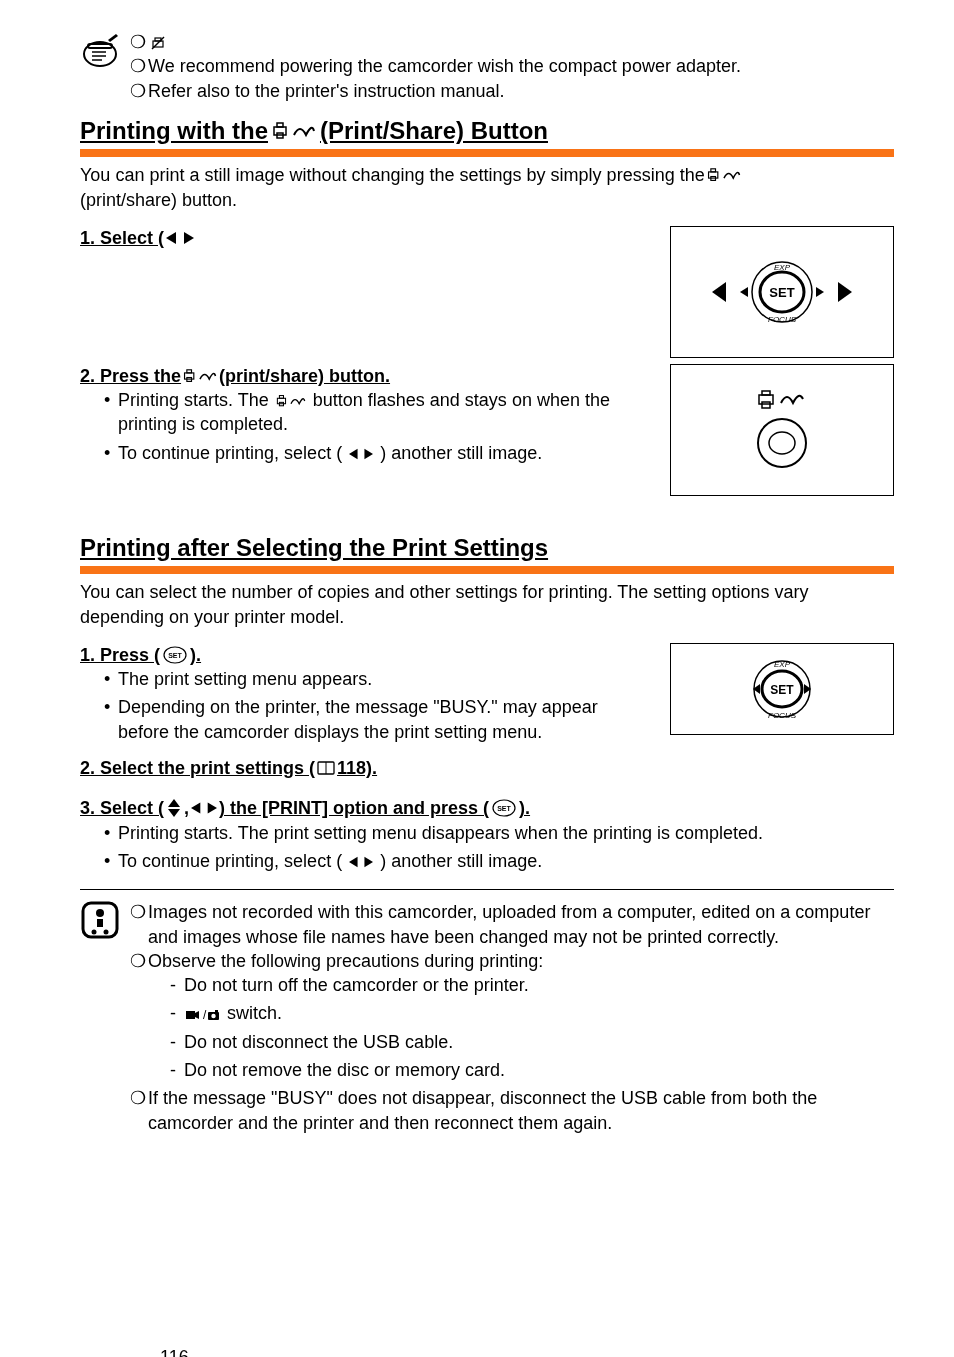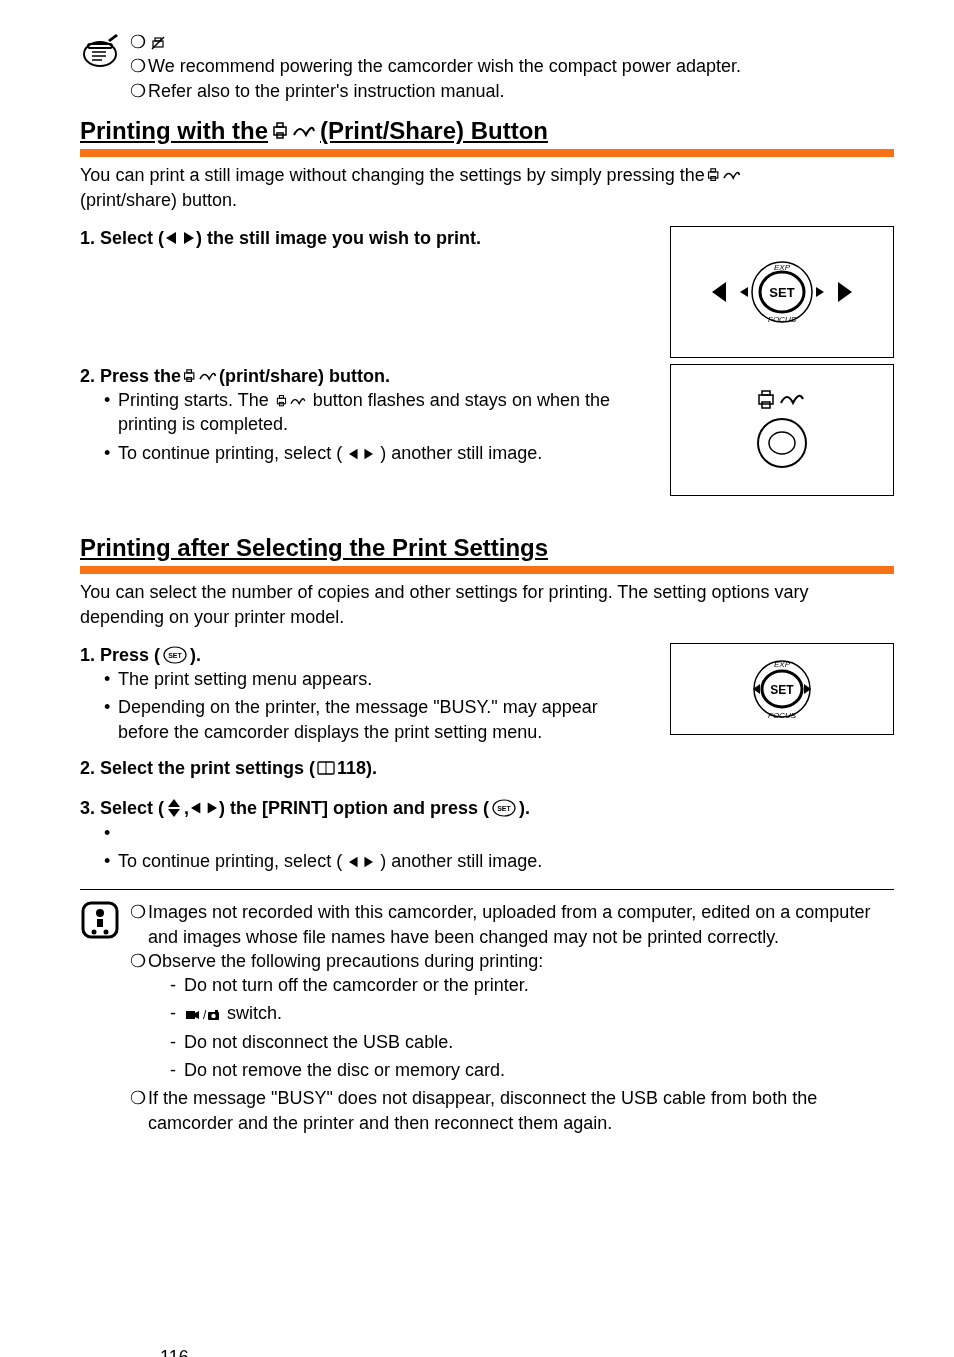--- a/index.html
+++ b/index.html
@@ -62,21 +62,21 @@
   .subsub .dash { flex: 0 0 14px; }
   .inline-icon { display: inline-flex; vertical-align: middle; margin: 0 2px; }
   hr.rule { border: none; border-top: 1px solid #000; margin: 16px 0 10px 0; }
   .page-num {
     position: absolute;
     bottom: 18px;
     left: 80px;
     font-size: 18px;
   }
   .page-wrap { position: relative; min-height: 1357px; box-sizing: border-box; }
-  .step-heading { font-weight: bold; display:flex; flex-wrap:wrap; align-items:center; }
+  .step-heading { font-weight: bold; display:flex; flex-wrap:wrap; align-items:center;text-decoration:underline; }
   .gap { height: 50px; }
   .gap-sm { height: 20px; }
   .flex-top { align-items: flex-start; }
 </style>
 </head>
 <body>
 <div class="page-wrap">
 
 <div class="note-row">
   <div class="note-icon">
@@ -142,21 +142,20 @@
 <div class="step-row flex-top">
   <div class="step-text">
     <div class="step-heading">
       <span>1.  Select (</span>
       <span class="inline-icon">
             <svg width="28" height="14" viewBox="0 0 28 14">
               <polygon points="0,7 10,1 10,13" fill="#000"></polygon>
               <polygon points="28,7 18,1 18,13" fill="#000"></polygon>
             </svg>
           </span>
-      <span>) the still image you wish to print.</span>
     </div>
     <div class="gap"></div>
   </div>
   <div class="step-fig tall">
     <svg width="160" height="80" viewBox="0 0 160 80">
       <polygon points="10,40 24,30 24,50" fill="#000"></polygon>
       <polygon points="150,40 136,30 136,50" fill="#000"></polygon>
       <circle cx="80" cy="40" r="30" fill="none" stroke="#000" stroke-width="1.5"></circle>
       <ellipse cx="80" cy="40" rx="22" ry="20" fill="none" stroke="#000" stroke-width="3"></ellipse>
       <text x="80" y="45" text-anchor="middle" font-size="13" font-family="Arial" font-weight="bold">SET</text>
@@ -296,20 +295,21 @@
   <span class="inline-icon">
         <svg width="26" height="18" viewBox="0 0 26 18">
           <ellipse cx="13" cy="9" rx="11" ry="8" fill="none" stroke="#000" stroke-width="1.2"></ellipse>
           <text x="13" y="12" text-anchor="middle" font-size="7">SET</text>
         </svg>
       </span>
   <span>).</span>
 </div>
 <div class="sub">
       <span class="dot">•</span>
+      <span>Printing starts. The print setting menu disappears when the printing is completed.</span>
     </div>
 <div class="sub">
       <span class="dot">•</span>
       <span>
   <span>To continue printing, select (</span>
   <span class="inline-icon">
           <svg width="24" height="12" viewBox="0 0 28 14">
             <polygon points="0,7 10,1 10,13" fill="#000"></polygon>
             <polygon points="28,7 18,1 18,13" fill="#000"></polygon>
           </svg>

